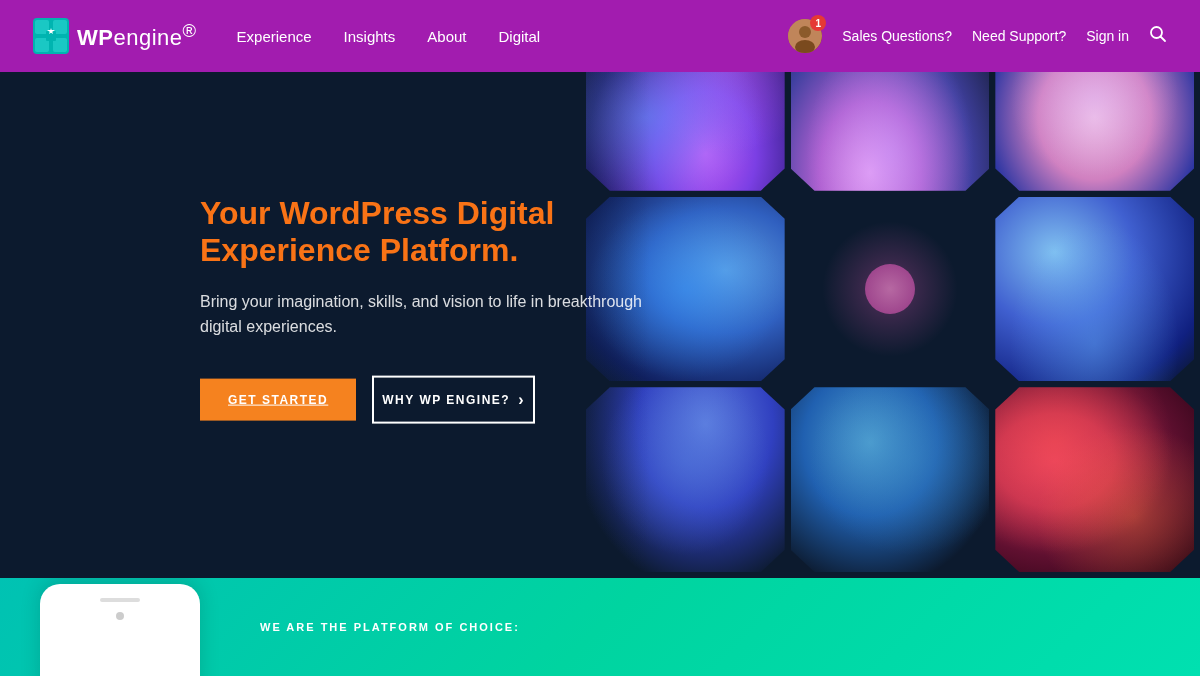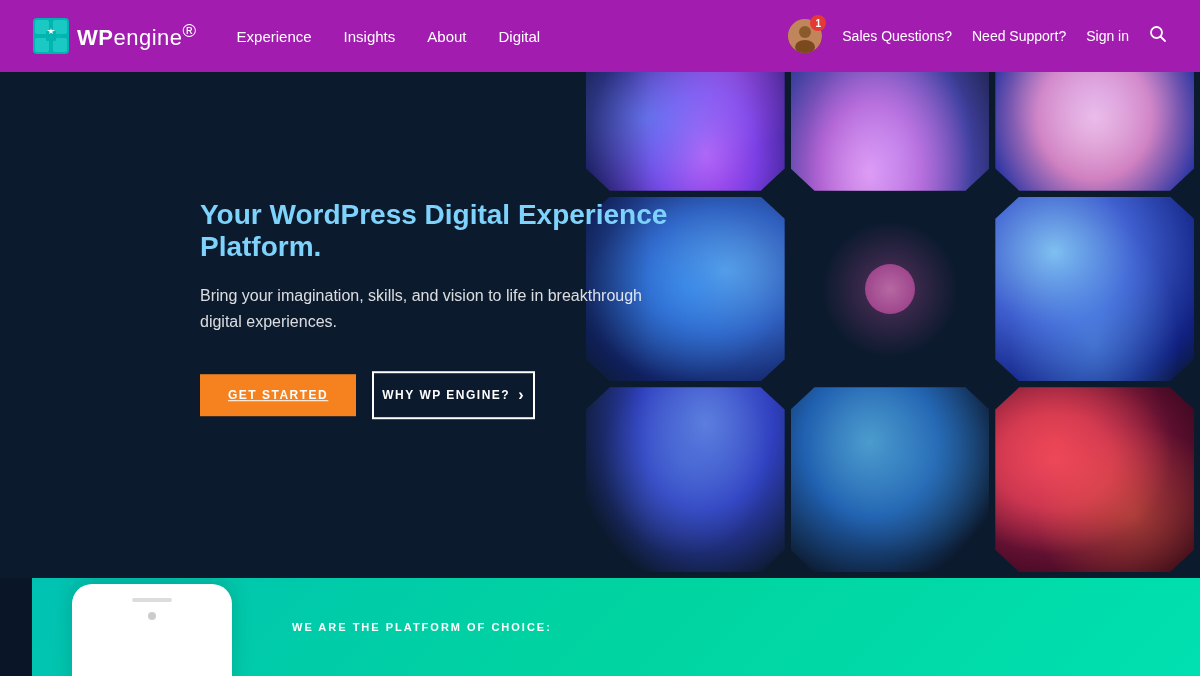--- a/index.html
+++ b/index.html
@@ -158,22 +158,22 @@
     .hero-content {
       position: absolute;
       top: 50%;
       transform: translateY(-50%);
       left: 200px;
       width: 520px;
       z-index: 10;
       margin-top: 20px;
     }
     .hero-title {
-      color: #7dd3fc;
-      font-size: 28px;
+      color: #f97316;
+      font-size: 32px;
       font-weight: 800;
       line-height: 1.15;
       margin-bottom: 20px;
     }
     .hero-subtitle {
       color: rgba(255,255,255,0.85);
       font-size: 16px;
       line-height: 1.6;
       margin-bottom: 36px;
       max-width: 460px;
@@ -216,21 +216,20 @@
     
     .bottom-section {
       position: absolute;
       bottom: 0; left: 0; right: 0;
       height: 98px;
       background: linear-gradient(135deg, #00c2b3 0%, #00d4a0 50%, #00e0b0 100%);
       display: flex;
       align-items: center;
       padding: 0 40px;
       gap: 60px;
-      margin-left: 32px;
     }
     .phone-mockup {
       width: 160px;
       height: 110px;
       background: white;
       border-radius: 20px 20px 0 0;
       position: relative;
       bottom: -12px;
       display: flex;
       flex-direction: column;

